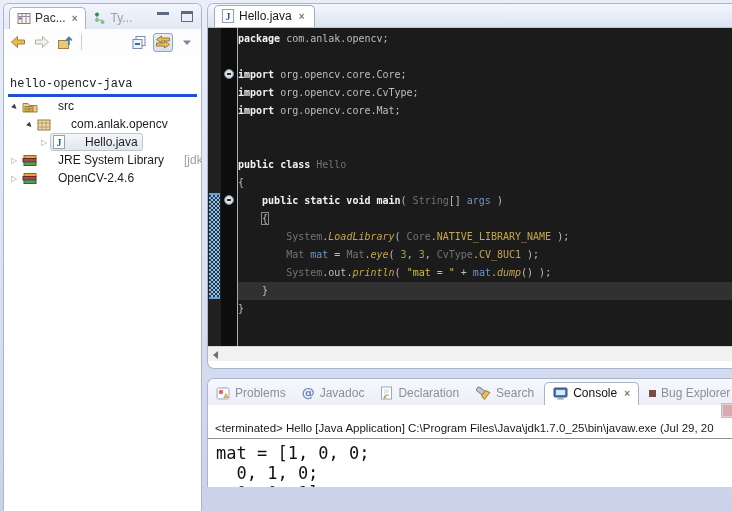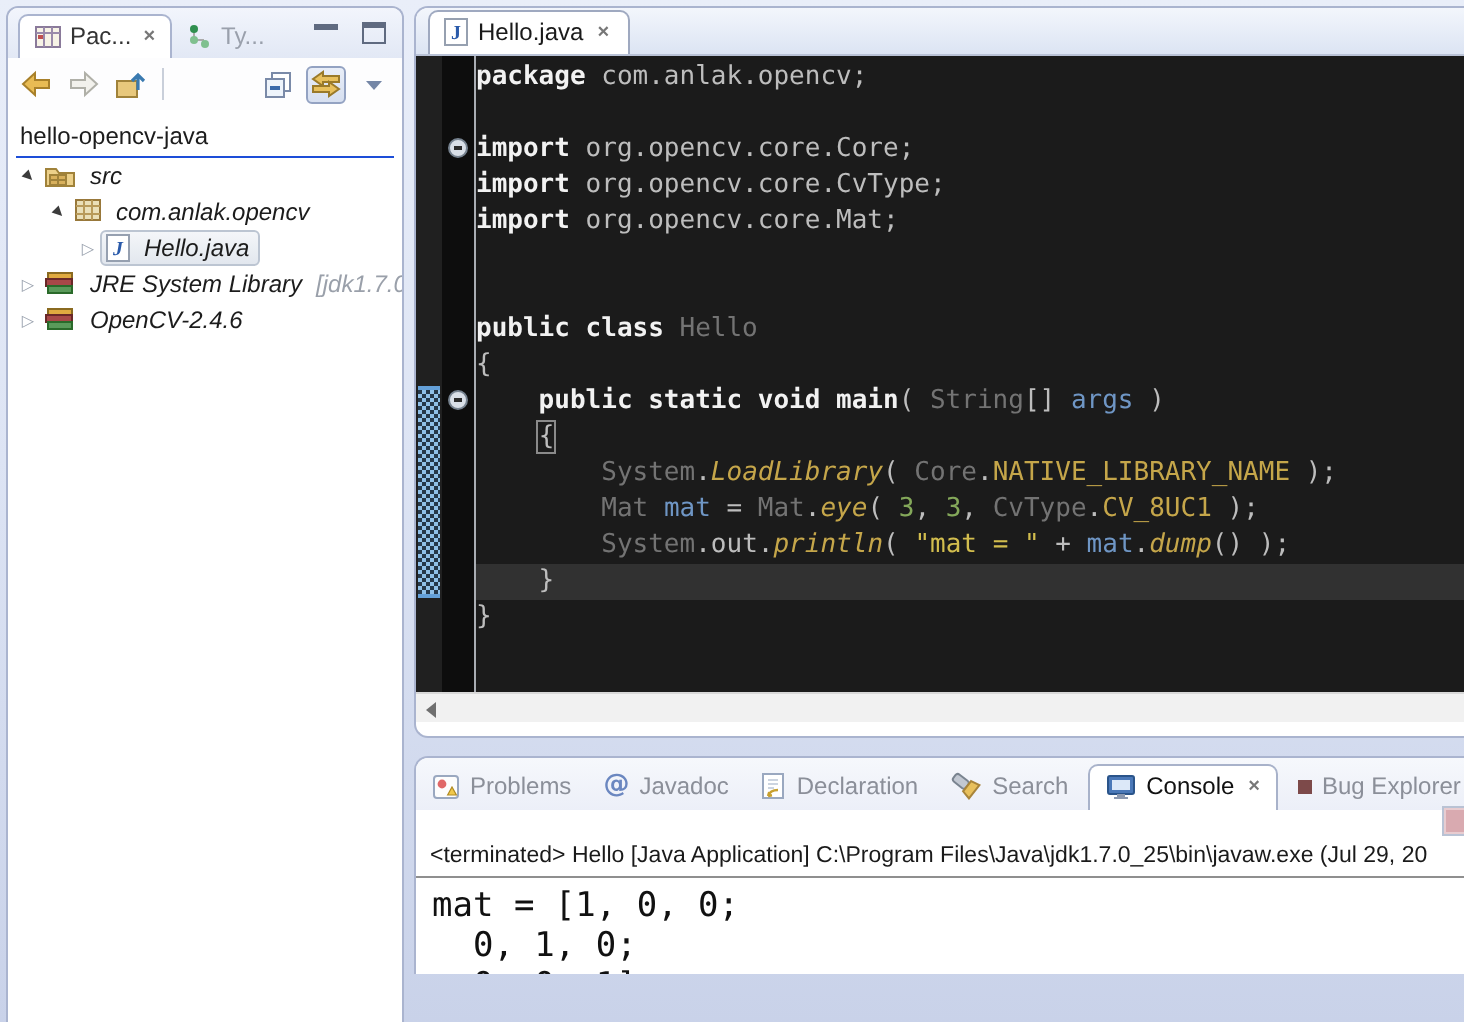--- a/index.html
+++ b/index.html
@@ -23,26 +23,26 @@
   .tab-close{ font-size:10px; font-weight:bold; color:#777; margin-left:2px; }
   .winbtns{ position:absolute; right:8px; top:7px; display:flex; gap:12px; }
   .btn-min{ width:12px; height:9px; border-top:3px solid #5f6a80; margin-top:1px;}
   .btn-max{ width:12px; height:11px; border:1px solid #5f6a80; border-top:3px solid #5f6a80;}
   .lp-toolbar{ height:26px; background:#fdfdfe; display:flex; align-items:center; padding:0 4px; gap:4px; }
   .tbtn{ width:20px; height:19px; display:flex; align-items:center; justify-content:center; border-radius:3px;}
   .tbtn.pressed{ background:linear-gradient(#e9eef8,#d6dff0); border:1px solid #93a2c2; }
   .tb-sep{ width:1px; height:16px; background:#c9cfda; margin:0 2px; }
   .tb-gap{ width:38px; }
   .lp-body{ padding:3px 0 0 0; font-size:12px; color:#1c1c1c; }
-  .proj-label{ margin:2px 4px 0 4px; padding:1px 2px 3px 2px; border-bottom:1px solid #1d4ed8; }
+  .proj-label{ margin:18px 4px 0 4px; padding:1px 2px 3px 2px; border-bottom:3px solid #1d4ed8;font-family:Liberation Mono, monospace; }
   .trow{ height:18px; display:flex; align-items:center; white-space:nowrap; }
   .arr{ width:12px; text-align:center; flex:none; }
   .arr.exp{ font-size:10px; color:#3c3c3c; transform:rotate(-45deg); }
   .arr.col{ font-size:8px; color:#9aa2ae; }
-  .nodebox{ display:flex; align-items:flex-start; gap:7px; padding:1px 4px 1px 2px; border-radius:3px;font-style:italic; }
+  .nodebox{ display:flex; align-items:flex-end; gap:20px; padding:1px 4px 1px 2px; border-radius:3px; }
   .nodebox.sel{ background:linear-gradient(#f4f6f9,#e2e7ee); border:1px solid #bcc5d2; }
   .tree-suffix{ color:#9aa0aa; }
   .bug-sq{ display:inline-block; width:7px; height:7px; background:#7d4a4a; }
 
   
   .editor-pane{ position:absolute; left:207px; top:3px; width:525px; height:366px;
     background:#fff; border:1px solid #aab4cf; border-right:none; border-radius:7px 0 0 7px; overflow:hidden;}
   .ed-tabrow{ height:24px; display:flex; align-items:flex-end;
     background:linear-gradient(180deg,#f3f6fc,#dce4f3); border-bottom:1px solid #b9c2d6;}
   .ed-tab{ display:flex; align-items:center; gap:5px; margin-left:6px; padding:3px 9px 4px 7px;
@@ -51,21 +51,21 @@
   .ed-body{ height:318px; display:flex; background:#1b1b1b; position:relative; overflow:hidden;}
   .ruler-ann{ width:13px; background:#202020; position:relative; flex:none;}
   .range-ind{ position:absolute; left:1px; width:11px;
     background:repeating-conic-gradient(#8fc0e8 0% 25%, #25384a 0% 50%) 0 0/4px 4px;
     border-top:2px solid #64a0d8; border-bottom:2px solid #64a0d8;}
   .ruler-fold{ width:16px; background:#0d0d0d; position:relative; flex:none;}
   .fold{ position:absolute; left:3px; width:10px; height:10px; border-radius:50%;
     background:#d9dfe7; border:1px solid #76828f; }
   .fold::after{ content:""; position:absolute; left:2px; right:2px; top:3px; height:2px; background:#2b2b2b;}
   .ruler-div{ width:1px; background:#a9adb3; flex:none;}
-  .code{ flex:1; padding-top:2px; font-family:"DejaVu Sans Mono", monospace; font-size:13px;
+  .code{ flex:1; padding-top:2px; font-family:"DejaVu Sans Mono", monospace; font-size:10px;
     line-height:18px; white-space:pre; color:#bdbdbd; overflow:hidden;}
   .cl{ height:18px; }
   .cl.cur{ background:#313131; }
   .tk-kw{ color:#f2f2f2; font-weight:bold; }
   .tk-pl{ color:#bdbdbd; }
   .tk-ty{ color:#737373; }
   .tk-mth{ color:#c5a64a; font-style:italic; }
   .tk-fld{ color:#c5a64a; }
   .tk-num{ color:#84a85a; }
   .tk-str{ color:#d2bd4e; }

